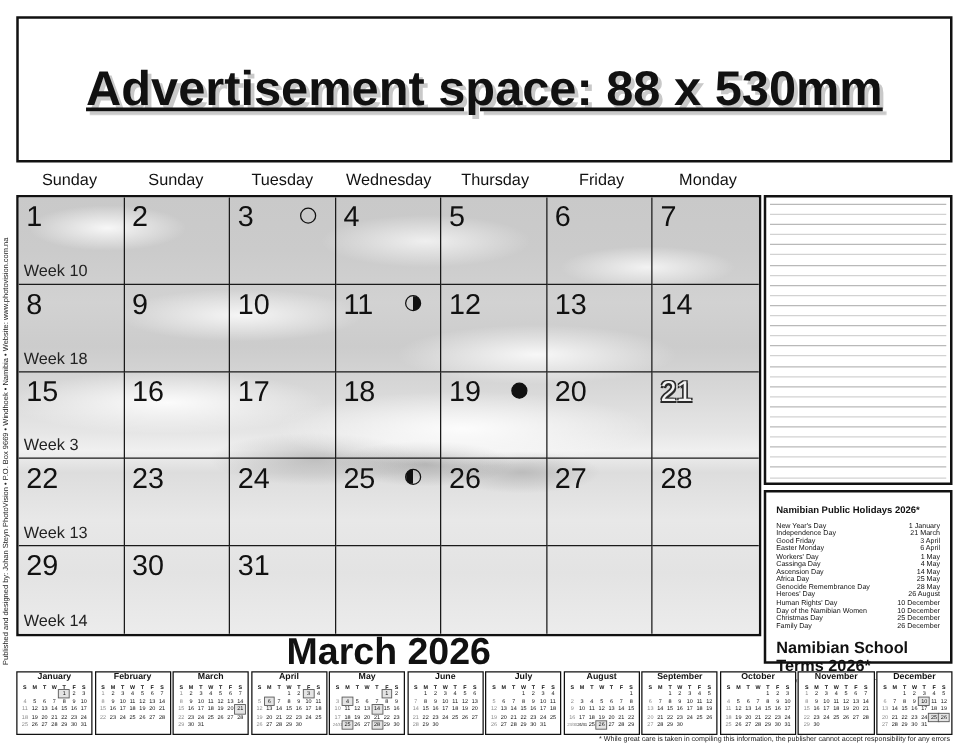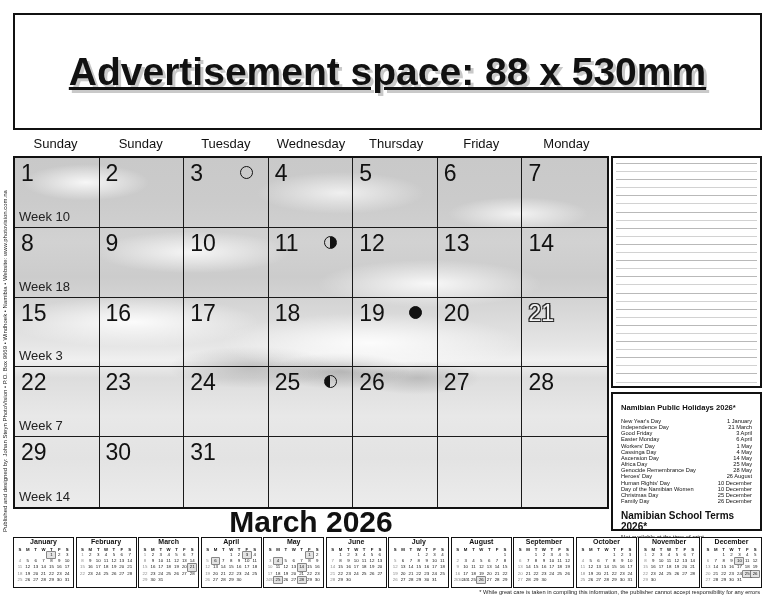--- a/index.html
+++ b/index.html
@@ -54,21 +54,21 @@
   .notes-box { position:absolute; left:611px; top:156px; width:151px; height:232px;
     border:2px solid #111; background:#fff; padding:5px 3px 0 3px; overflow:hidden; }
   .note-line { height:1px; margin-bottom:7.1px; background:#b9b9b9; }
   .note-line:nth-child(even) { background:#d2d2d2; }
 
   
   .holiday-box { position:absolute; left:611px; top:392px; width:151px; height:139px;
     border:2px solid #111; background:#fff; padding:9px 8px 0 8px; }
   .holiday-title { font-size:7.6px; font-weight:bold; margin-bottom:6px; }
   .holiday-row { display:flex; justify-content:space-between; font-size:5.7px; line-height:6.15px; }
-  .school-title { font-size:10px; font-weight:bold; margin-top:6px; }
+  .school-title { font-size:13px; font-weight:bold; margin-top:6px; }
   .school-note { font-size:5.9px; margin-top:2px; }
 
   
   .month-title { position:absolute; left:13px; top:505px; width:596px; text-align:center;
     font-size:30px; font-weight:bold; }
 
   
   .mini-strip { position:absolute; left:13px; top:537px; width:749px; height:51px;
     display:flex; gap:1.5px; }
   .mini { flex:1; border:1.2px solid #111; background:#fff; padding:0 2px 1px 2px; overflow:hidden; }
@@ -172,21 +172,21 @@
           <span class="moon new"></span>
         </div>
         <div class="cell">
           <span class="daynum">20</span>
         </div>
         <div class="cell">
           <span class="daynum outlined">21</span>
         </div>
         <div class="cell">
           <span class="daynum">22</span>
-          <span class="weeknum">Week 7</span>
+          <span class="weeknum">Week 13</span>
         </div>
         <div class="cell">
           <span class="daynum">23</span>
         </div>
         <div class="cell">
           <span class="daynum">24</span>
         </div>
         <div class="cell">
           <span class="daynum">25</span>
           <span class="moon first_quarter"></span>

